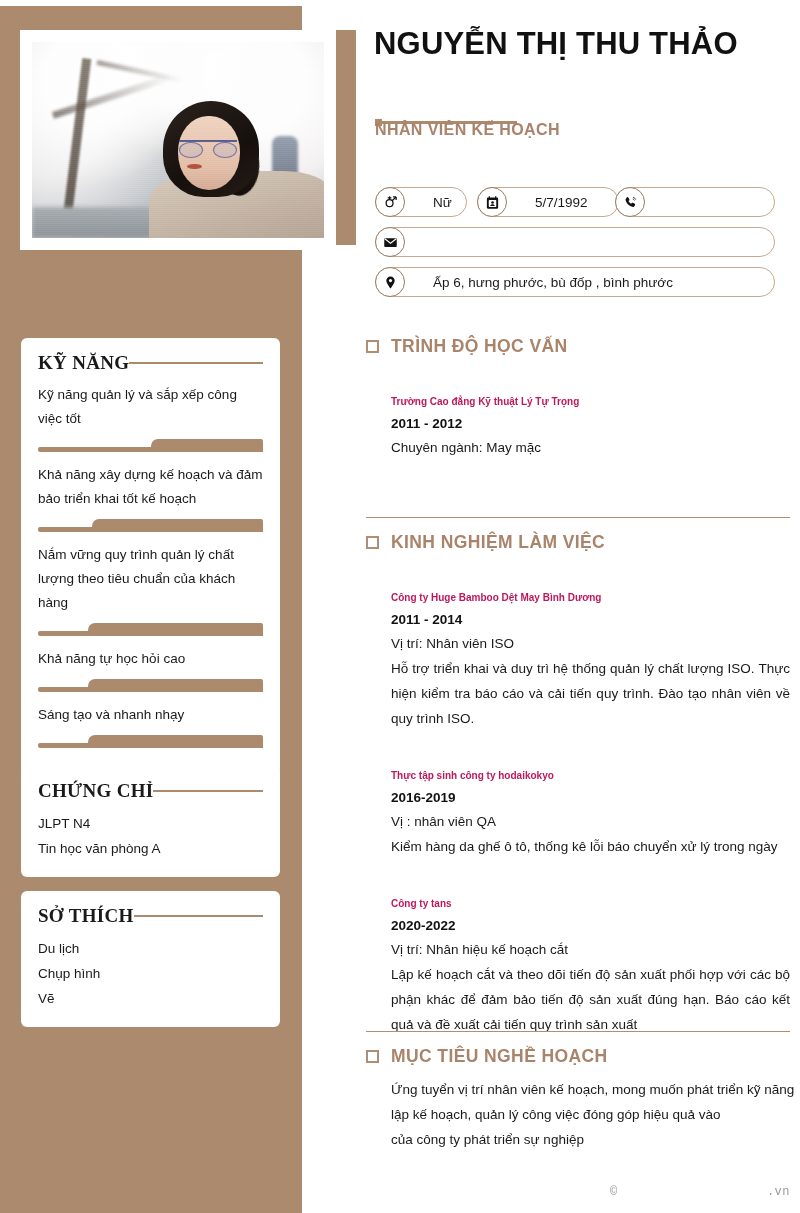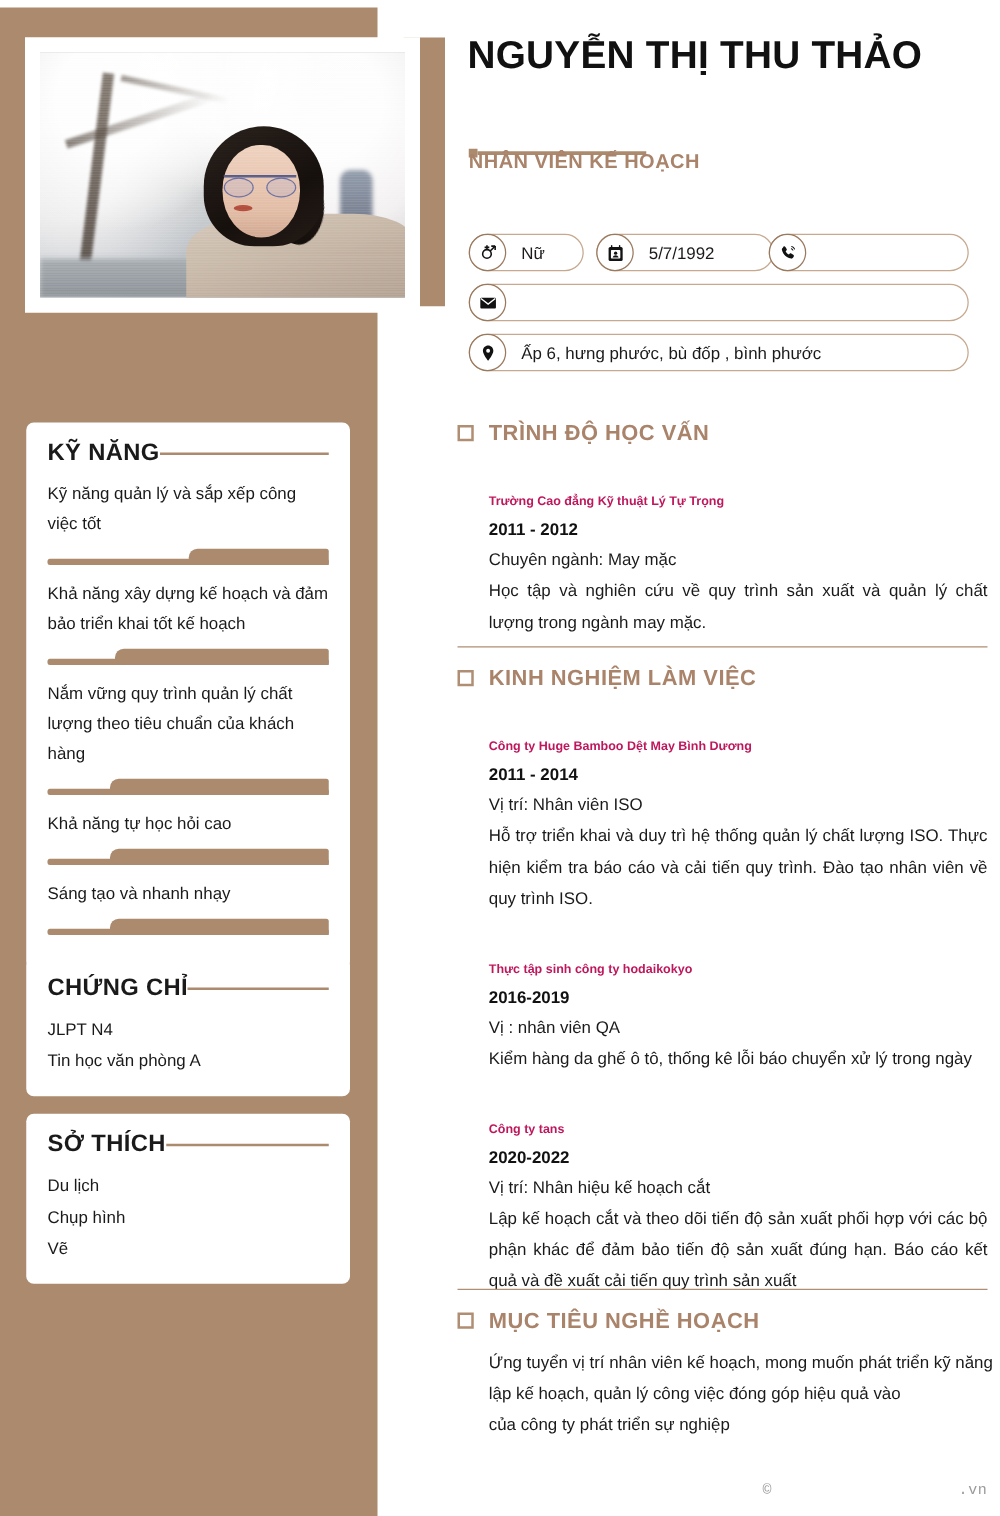--- a/index.html
+++ b/index.html
@@ -175,20 +175,21 @@
   }
   .card-skills { top: 338px; }
   .card-certs  { top: 766px; }
   .card-hobby  { top: 891px; }
 
   .card-title-row {
     display: flex;
     align-items: center;
     gap: 0;
     margin-bottom: 9px;
+    font-family: Liberation Serif, serif;
   }
   .card-title {
     font-size: 19px;
     font-weight: bold;
     color: #1a1a1a;
     letter-spacing: .3px;
     white-space: nowrap;
   }
   .card-rule {
     flex: 1;
@@ -280,20 +281,21 @@
 
   
   .pill {
     position: absolute;
     box-sizing: border-box;
     height: 30px;
     border: 1.2px solid #c6a98f;
     border-radius: 16px;
     display: flex;
     align-items: center;
+    gap: 16px;
   }
   .pill-icon {
     flex: 0 0 auto;
     width: 30px;
     height: 30px;
     margin-left: -1px;
     box-sizing: border-box;
     border: 1.4px solid #9a7a5f;
     border-radius: 50%;
     background: #ffffff;
@@ -566,21 +568,20 @@
     <div class="section sec-edu">
       <div class="sec-head">
         <div class="sec-sq"></div>
         <div class="sec-title">TRÌNH ĐỘ HỌC VẤN</div>
       </div>
       <div class="sec-body">
         <div class="entry">
           <div class="entry-title">Trường Cao đẳng Kỹ thuật Lý Tự Trọng</div>
           <div class="entry-date">2011 - 2012</div>
           <div class="entry-sub">Chuyên ngành: May mặc</div>
-          <div class="entry-desc">Học tập và nghiên cứu về quy trình sản xuất và quản lý chất lượng trong ngành may mặc.</div>
         </div>
       </div>
     </div>
 
     <div class="divider div-1"></div>
 
     <div class="section sec-exp">
       <div class="sec-head">
         <div class="sec-sq"></div>
         <div class="sec-title">KINH NGHIỆM LÀM VIỆC</div>

